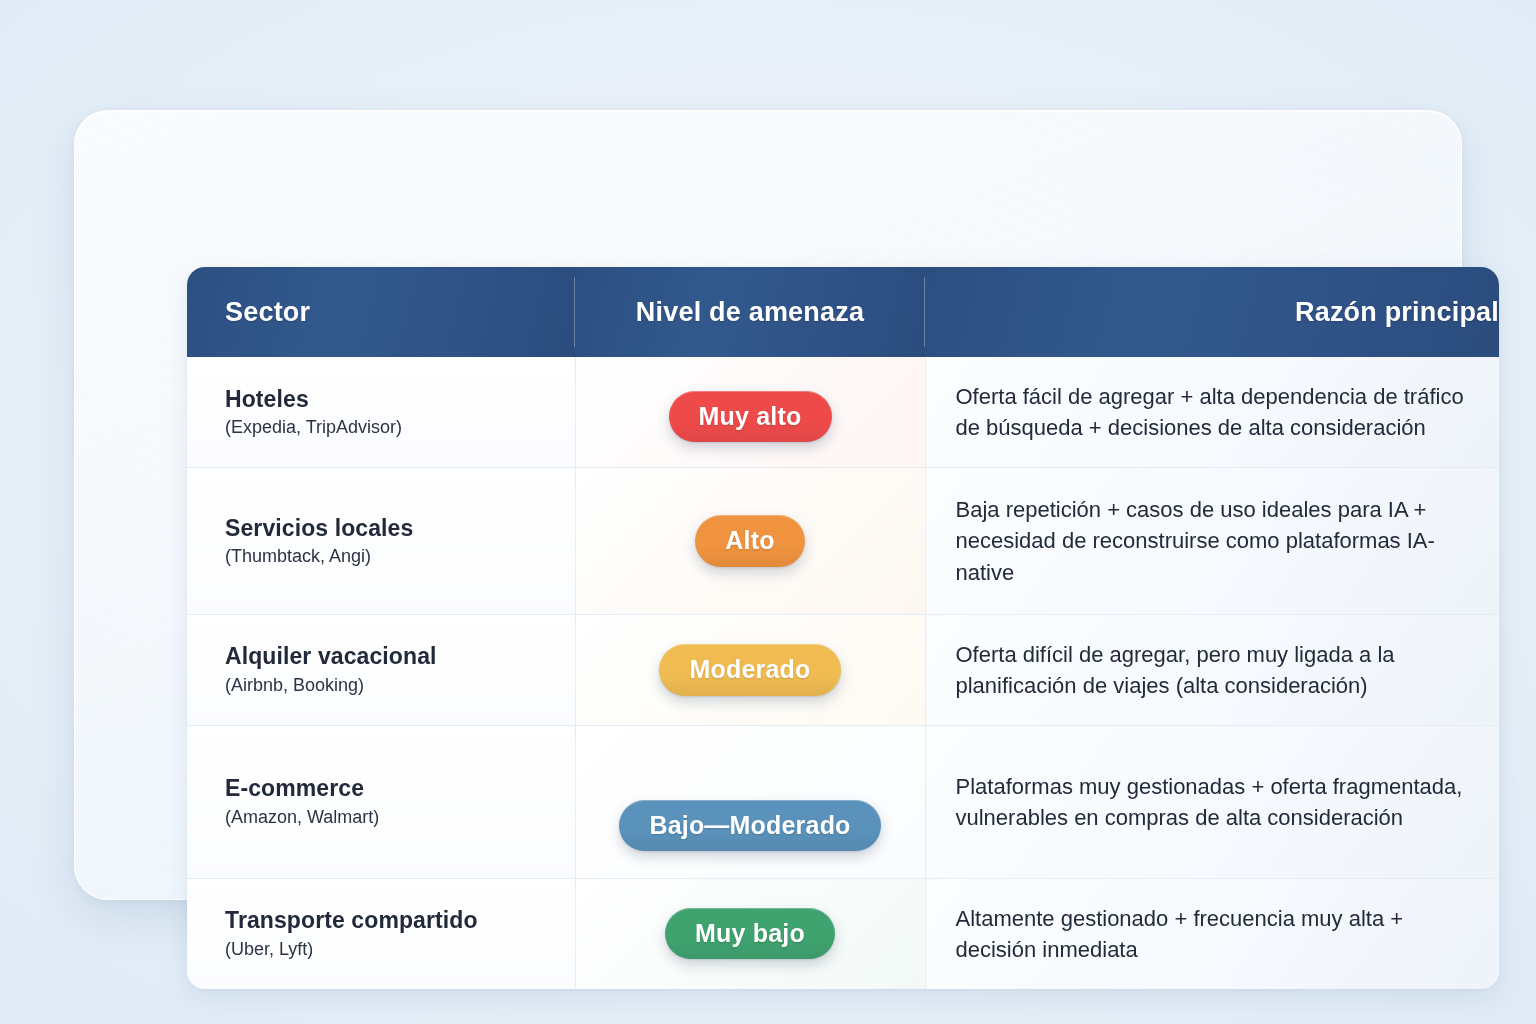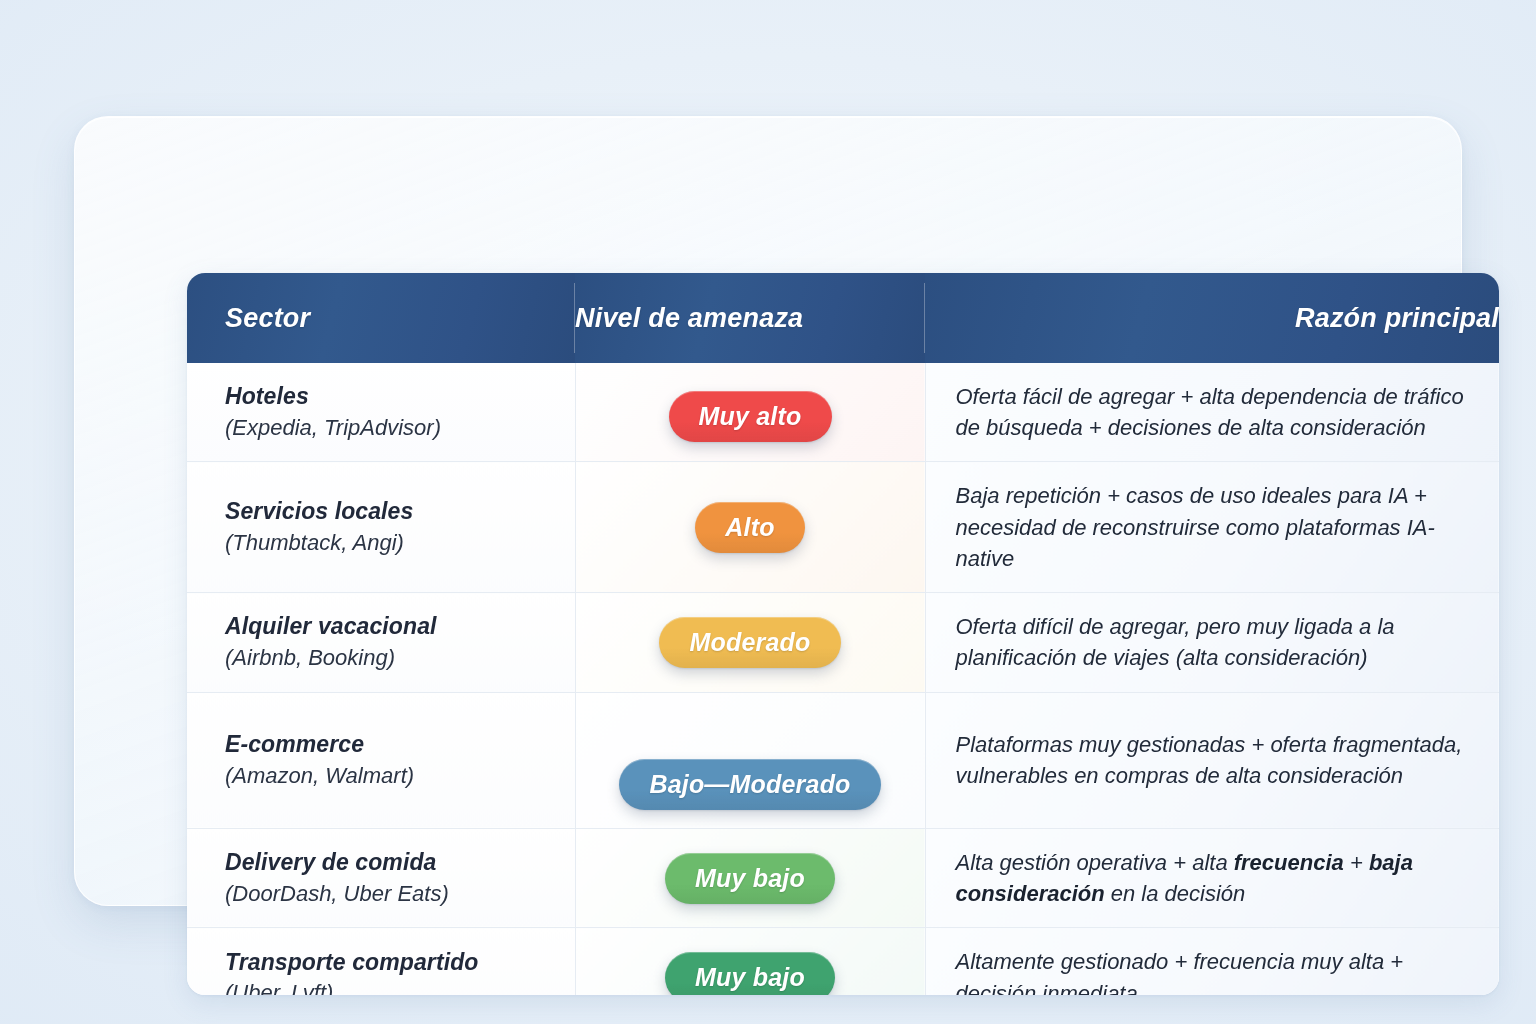--- a/index.html
+++ b/index.html
@@ -14,31 +14,30 @@
     font-family: "Liberation Sans", sans-serif;
     background:
       radial-gradient(ellipse 1400px 900px at 50% 45%, #f2f7fc 0%, #e8f0f8 45%, #dce8f5 100%);
     position: relative;
   }
 
   
   #card-frame {
     position: absolute;
     left: 74px;
-    top: 116px;
+    top: 110px;
     width: 1388px;
     height: 790px;
     background: linear-gradient(160deg, rgba(255,255,255,0.78) 0%, rgba(250,253,255,0.62) 45%, rgba(244,249,254,0.72) 100%);
     border-radius: 34px;
     box-shadow:
       0 18px 44px rgba(90,125,165,0.16),
       0 2px 8px rgba(90,125,165,0.08),
       inset 0 1px 0 rgba(255,255,255,0.9);
     border: 1px solid rgba(255,255,255,0.85);
-    font-style: italic;
   }
 
   
   #table-wrap {
     position: absolute;
     left: 112px;
     top: 156px;
     width: 1312px;
     height: 722px;
     border-radius: 18px;
@@ -59,21 +58,21 @@
     background: linear-gradient(104deg, #2c4f81 0%, #32598d 38%, #2f5287 72%, #2b4c7d 100%);
     color: #ffffff;
     font-size: 27px;
     font-weight: bold;
     height: 90px;
     letter-spacing: 0.2px;
     text-shadow: 0 1px 2px rgba(0,0,0,0.18);
     position: relative;
   }
   thead th.th-sector   { text-align: left; padding-left: 38px; width: 388px; }
-  thead th.th-level    { text-align: left; width: 350px; }
+  thead th.th-level    { text-align: center; width: 350px; }
   thead th.th-reason   { text-align: right; }
 
   thead th.th-sector::after,
   thead th.th-level::after {
     content: "";
     position: absolute;
     right: 0; top: 10px; bottom: 10px;
     width: 1px;
     background: rgba(255,255,255,0.30);
   }
@@ -94,21 +93,21 @@
     border-right: 1px solid #e6ecf3;
   }
   .sector-name {
     font-size: 23px;
     font-weight: bold;
     color: #21293a;
     line-height: 1.28;
     letter-spacing: 0.1px;
   }
   .sector-sub {
-    font-size: 22px;
+    font-size: 18px;
     font-weight: normal;
     color: #2b3444;
     line-height: 1.3;
     margin-top: 2px;
   }
 
   td.cell-level {
     text-align: center;
     border-right: 1px solid #e6ecf3;
     padding-left: 10px;
@@ -184,28 +183,20 @@
           <tr>
             <td class="cell-sector">
               <div class="sector-name">E-commerce</div>
               <div class="sector-sub">(Amazon, Walmart)</div>
             </td>
             <td class="cell-level" style="background: linear-gradient(135deg, rgb(255, 255, 255) 0%, rgb(250, 252, 254) 100%);"><span class="badge" style="background: linear-gradient(rgb(90, 146, 187) 0%, rgb(90, 146, 187) 60%, rgba(0, 0, 0, 0.06) 100%), rgb(90, 146, 187); margin-top: 48px;">Bajo—Moderado</span></td>
             <td class="cell-reason">Plataformas muy gestionadas + oferta fragmentada, vulnerables en compras de alta consideración</td>
           </tr>
           <tr>
             <td class="cell-sector">
-              <div class="sector-name">Delivery de comida</div>
-              <div class="sector-sub">(DoorDash, Uber Eats)</div>
-            </td>
-            <td class="cell-level" style="background: linear-gradient(135deg, rgb(255, 255, 255) 0%, rgb(244, 250, 245) 100%);"><span class="badge" style="background: linear-gradient(rgb(108, 187, 108) 0%, rgb(108, 187, 108) 60%, rgba(0, 0, 0, 0.06) 100%), rgb(108, 187, 108);">Muy bajo</span></td>
-            <td class="cell-reason">Alta gestión operativa + alta <b>frecuencia</b> + <b>baja consideración</b> en la decisión</td>
-          </tr>
-          <tr>
-            <td class="cell-sector">
               <div class="sector-name">Transporte compartido</div>
               <div class="sector-sub">(Uber, Lyft)</div>
             </td>
             <td class="cell-level" style="background: linear-gradient(135deg, rgb(255, 255, 255) 0%, rgb(242, 249, 246) 100%);"><span class="badge" style="background: linear-gradient(rgb(63, 163, 111) 0%, rgb(63, 163, 111) 60%, rgba(0, 0, 0, 0.06) 100%), rgb(63, 163, 111);">Muy bajo</span></td>
             <td class="cell-reason">Altamente gestionado + frecuencia muy alta + decisión inmediata</td>
           </tr>
         </tbody>
     </table>
   </div>
 </div>

